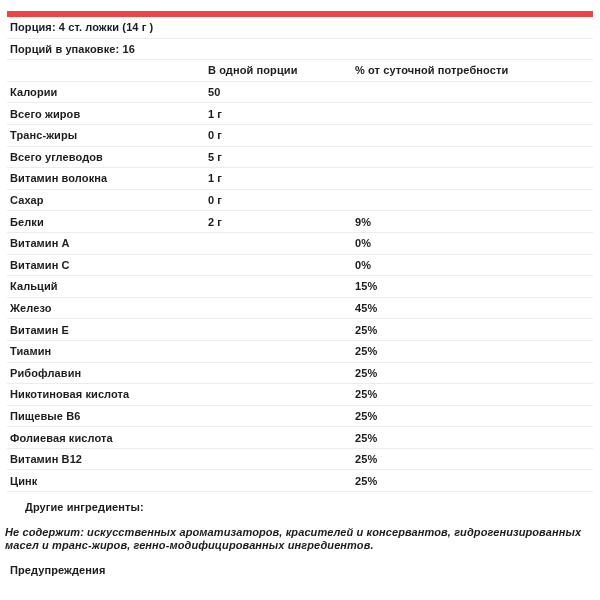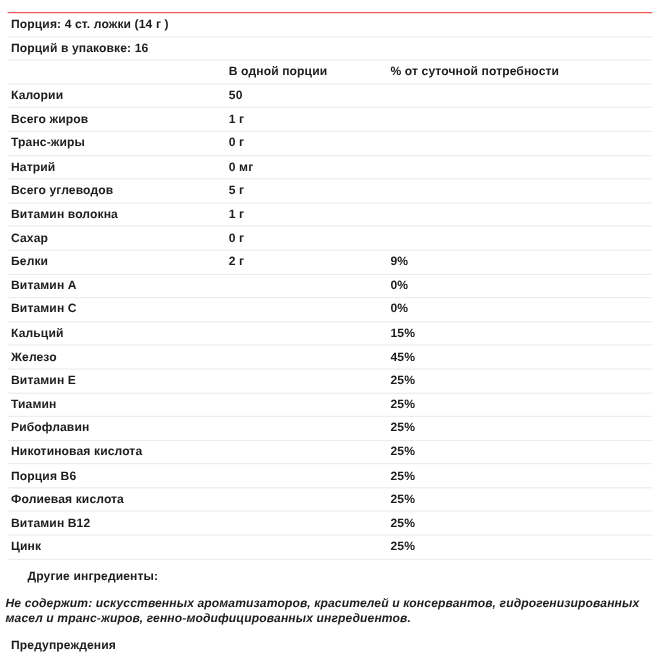--- a/index.html
+++ b/index.html
@@ -9,21 +9,21 @@
     background: #ffffff;
     font-family: "Liberation Sans", sans-serif;
     color: #1c1c1e;
     overflow: hidden;
   }
   .wrap {
     padding: 0 7px;
   }
   .table {
     margin-top: 11px;
-    border-top: 1px solid #ef4444;
+    border-top: 6px solid #ef4444;
   }
   .row {
     display: grid;
     grid-template-columns: 198px 147px 1fr;
     align-items: center;
     height: 21.6px;
     border-bottom: 1px solid #ececee;
     padding-left: 3px;
     font-size: 11px;
     font-weight: 700;
@@ -89,25 +89,20 @@
           <div class="cell">Всего жиров</div>
           <div class="cell">1 г</div>
           <div class="cell"></div>
         </div>
         <div class="row">
           <div class="cell">Транс-жиры</div>
           <div class="cell">0 г</div>
           <div class="cell"></div>
         </div>
         <div class="row">
-          <div class="cell">Натрий</div>
-          <div class="cell">0 мг</div>
-          <div class="cell"></div>
-        </div>
-        <div class="row">
           <div class="cell">Всего углеводов</div>
           <div class="cell">5 г</div>
           <div class="cell"></div>
         </div>
         <div class="row">
           <div class="cell">Витамин волокна</div>
           <div class="cell">1 г</div>
           <div class="cell"></div>
         </div>
         <div class="row">
@@ -154,21 +149,21 @@
           <div class="cell">Рибофлавин</div>
           <div class="cell"></div>
           <div class="cell">25%</div>
         </div>
         <div class="row">
           <div class="cell">Никотиновая кислота</div>
           <div class="cell"></div>
           <div class="cell">25%</div>
         </div>
         <div class="row">
-          <div class="cell">Порция B6</div>
+          <div class="cell">Пищевые B6</div>
           <div class="cell"></div>
           <div class="cell">25%</div>
         </div>
         <div class="row">
           <div class="cell">Фолиевая кислота</div>
           <div class="cell"></div>
           <div class="cell">25%</div>
         </div>
         <div class="row">
           <div class="cell">Витамин B12</div>

